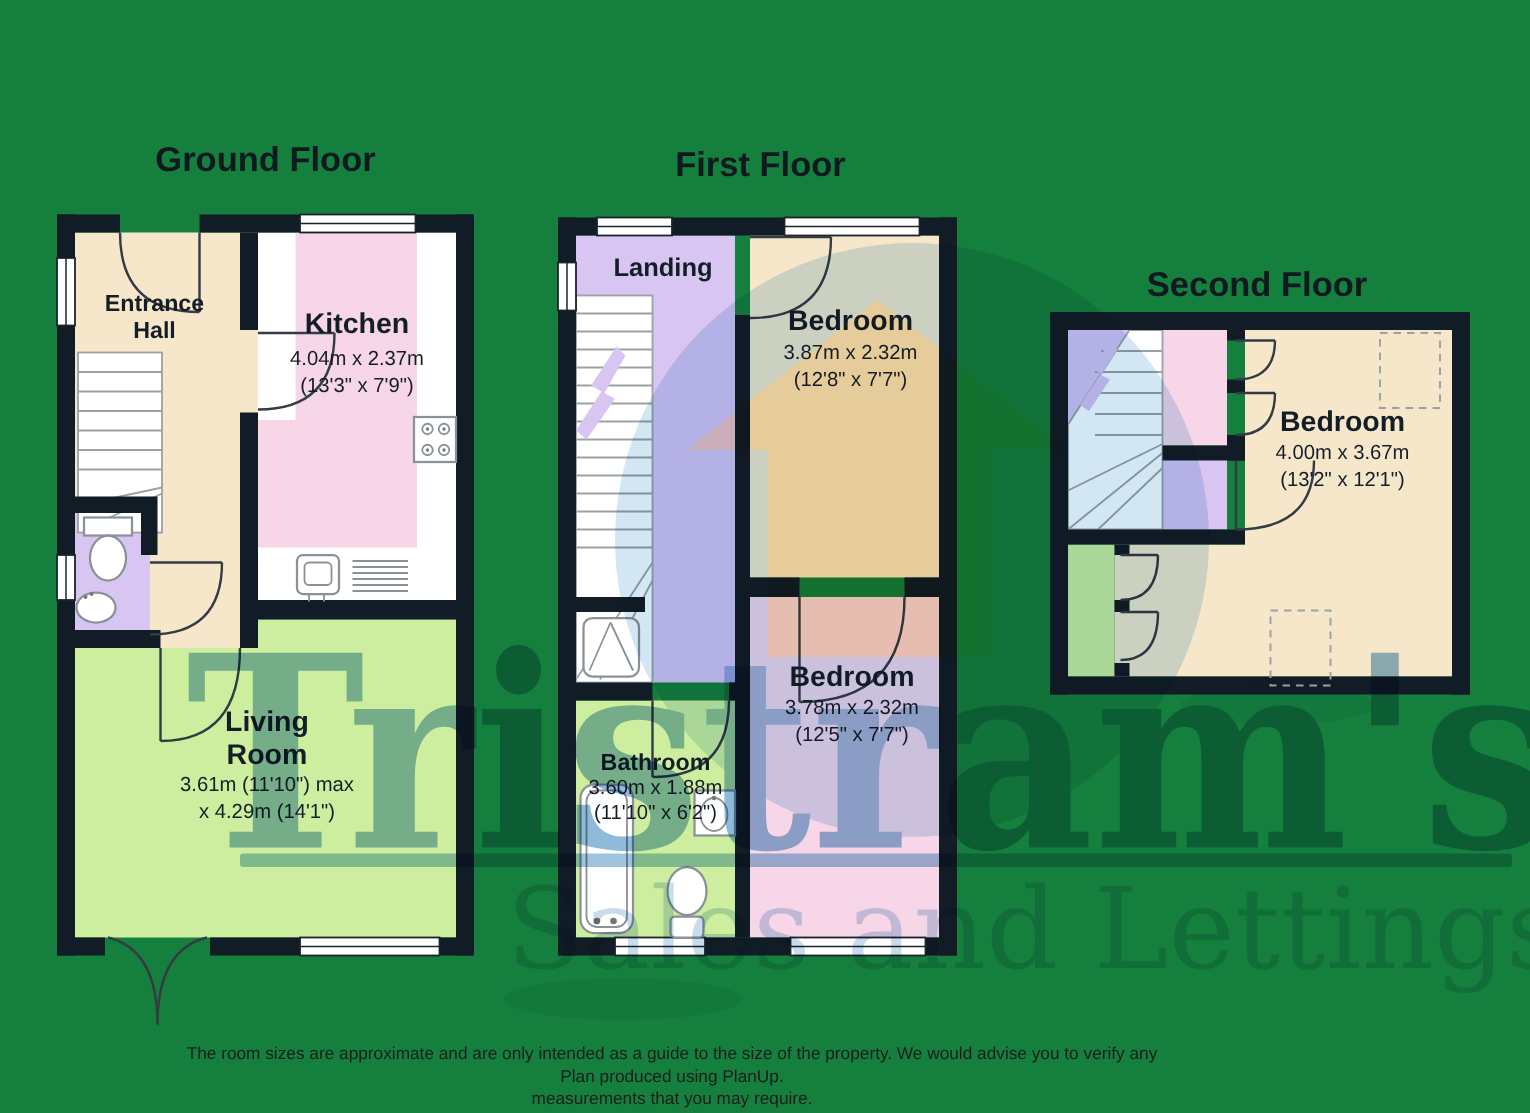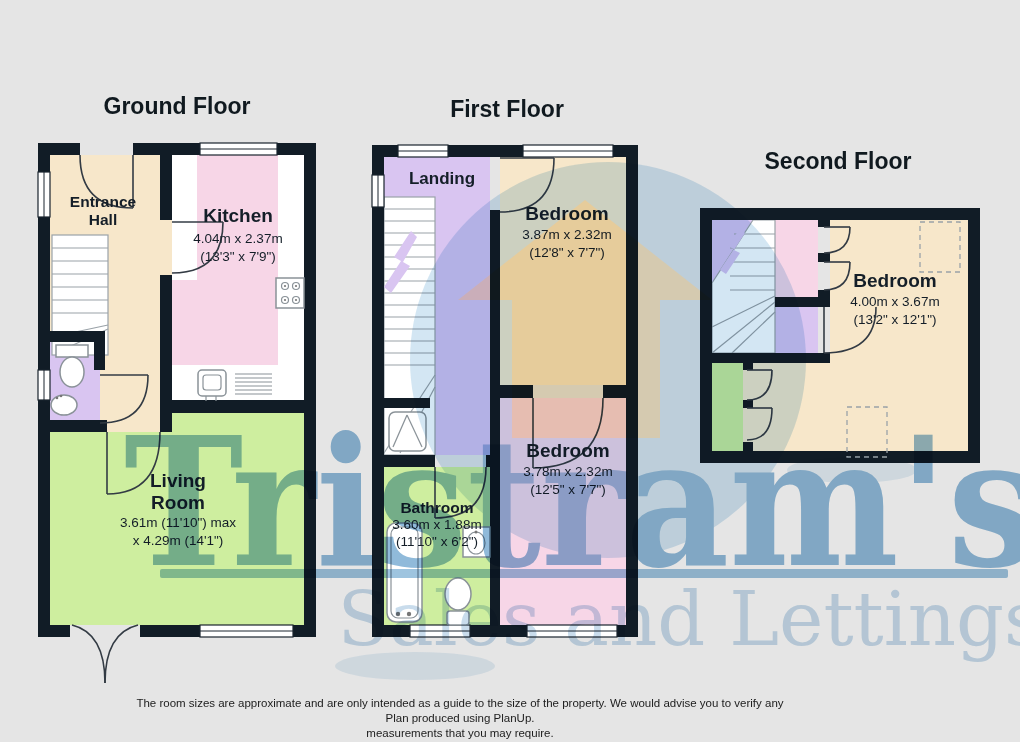--- a/index.html
+++ b/index.html
@@ -1,16 +1,16 @@
 <!DOCTYPE html>
 <html style="--wall: #111c26; --cream: #f7e7ca; --pink: #f7d6e7; --green: #ceee9f; --purple: #d9c5f1; --circle: #cfe4f2; --house: #eeddba; --brand: #84b3d6; --tagline: #c3d9ea; --label: #141e28;"><head>
 <meta charset="utf-8">
 <style>
   html,body{margin:0;padding:0;background:#fff;}
-  #plan{position:relative;width:1020px;height:742px;background:#e5e5e5;overflow:hidden;
+  #plan{position:relative;width:1020px;height:742px;background:#15803d;overflow:hidden;
         font-family:"Liberation Sans",sans-serif;}
   .floor-title{position:absolute;font-weight:bold;font-size:23px;color:#10191f;text-align:center;}
   svg{position:absolute;}
   .wall{fill:var(--wall);}
   .room-cream{fill:var(--cream);} .room-pink{fill:var(--pink);}
   .room-green{fill:var(--green);} .room-purple{fill:var(--purple);}
   .room-white{fill:#ffffff;}
   .win{fill:#ffffff;stroke:#1a242e;stroke-width:1.2;}
   .winline{stroke:#1a242e;stroke-width:1;}
   .door{fill:none;stroke:#333b44;stroke-width:1.6;}
@@ -22,31 +22,31 @@
   .bolt{fill:var(--purple);}
   .dash{fill:none;stroke:#9aa2a8;stroke-width:1.3;stroke-dasharray:5 4;}
   .room-name{font-family:"Liberation Sans",sans-serif;font-weight:bold;font-size:19px;fill:var(--label);text-anchor:middle;}
   .room-name-md{font-family:"Liberation Sans",sans-serif;font-weight:bold;font-size:17px;fill:var(--label);text-anchor:middle;}
   .room-name-sm{font-family:"Liberation Sans",sans-serif;font-weight:bold;font-size:15.5px;fill:var(--label);text-anchor:middle;}
   .room-dims{font-family:"Liberation Sans",sans-serif;font-size:13.5px;fill:var(--label);text-anchor:middle;}
   #watermark{position:absolute;left:0;top:0;width:1020px;height:742px;
              mix-blend-mode:multiply;opacity:.9;pointer-events:none;}
   .wm-brand{font-family:"DejaVu Serif",serif;font-weight:bold;font-size:178px;fill:var(--brand);text-anchor:middle;}
   .wm-tag{font-family:"DejaVu Serif",serif;font-size:75px;fill:var(--tagline);text-anchor:middle;}
-  #footer{position:absolute;left:16px;top:696px;width:888px;text-align:center;
+  #footer{position:absolute;left:4px;top:696px;width:888px;text-align:center;
           font-size:11.5px;line-height:15px;color:#1c1c1c;}
 </style>
 </head>
 <body>
 
 <div id="plan">
 
   <div class="floor-title" style="left:57px;top:93px;width:240px;">Ground Floor</div>
   <div class="floor-title" style="left:407px;top:96px;width:200px;">First Floor</div>
-  <div class="floor-title" style="left:738px;top:148px;width:200px;">Second Floor</div>
+  <div class="floor-title" style="left:738px;top:176px;width:200px;">Second Floor</div>
 
   <svg style="left:30px;top:85px;" width="292" height="600" viewBox="0 0 292 600">
 
     <rect class="room-cream" x="20" y="70" width="122" height="277"></rect>
     <rect class="room-white" x="142" y="70" width="132" height="258"></rect>
     <path class="room-pink" d="M167 70 H248 V280 H142 V195 H167 Z"></path>
     <rect class="room-green" x="20" y="347" width="254" height="193"></rect>
     <rect class="room-green" x="142" y="328" width="132" height="19"></rect>
     <rect class="room-purple" x="20" y="252" width="50" height="86"></rect>
 

